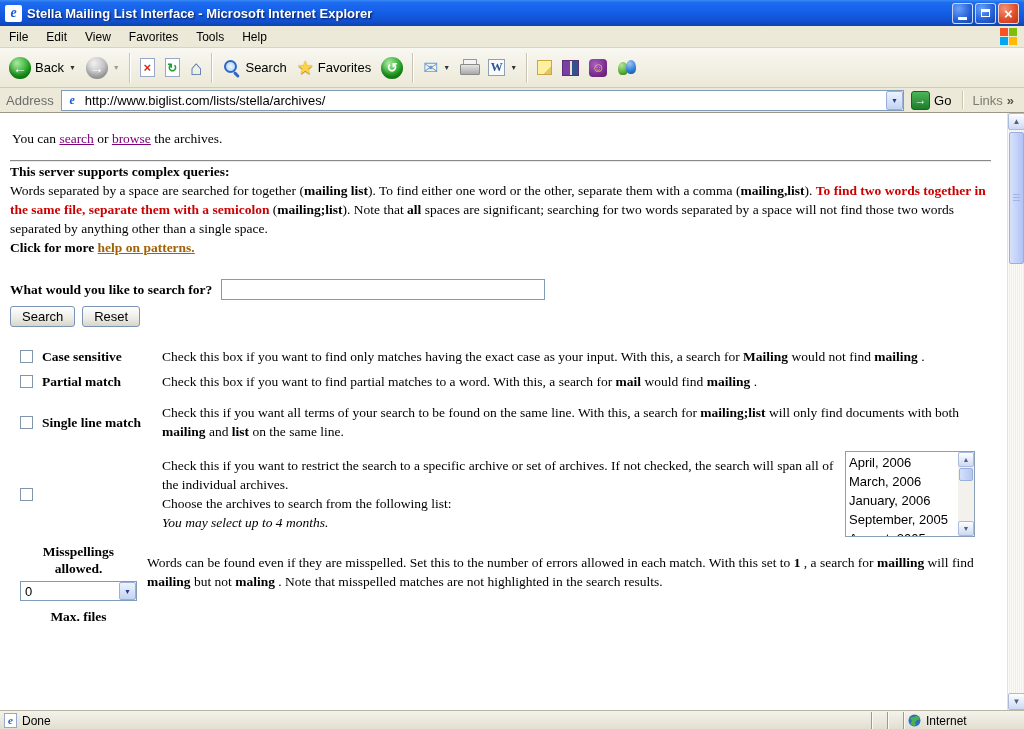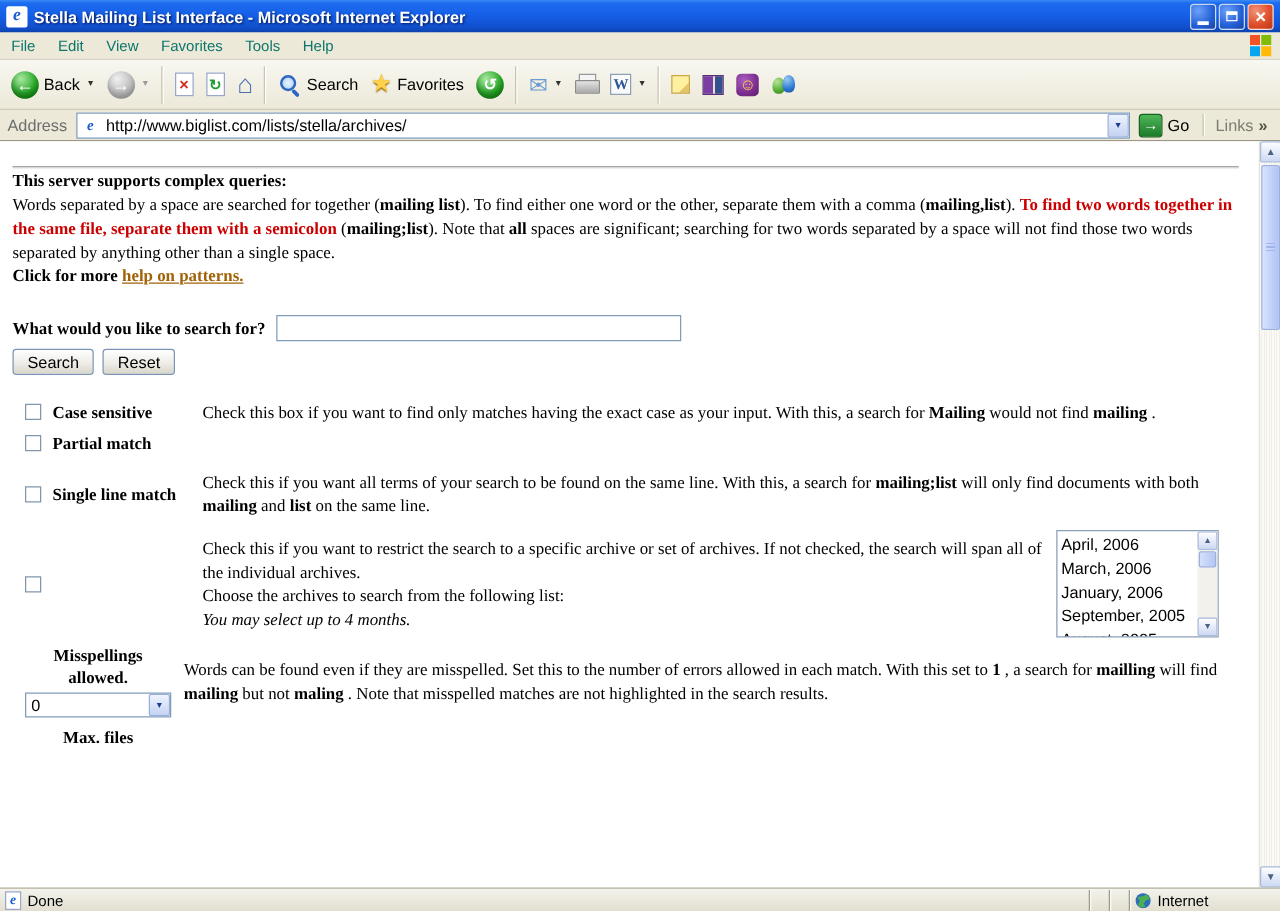--- a/index.html
+++ b/index.html
@@ -21,21 +21,21 @@
     display:flex; align-items:center; justify-content:center; color:#fff; cursor:default; }
   .wbtn.blue { background:radial-gradient(circle at 30% 25%,#6ba2f8,#2560d8 60%,#17459f); }
   .wbtn.close { background:radial-gradient(circle at 30% 25%,#f39378,#e0502c 55%,#b83415);
     font-size:15px; font-weight:bold; line-height:1; }
   .glyph-min { width:9px; height:3px; background:#fff; align-self:flex-end; margin:0 0 3px 0; }
   .glyph-rest { width:9px; height:8px; border:1px solid #fff; border-top:3px solid #fff; background:transparent; }
 
   
   .menubar { position:absolute; top:26px; left:0; right:0; height:22px; background:#ece9d8;
     border-bottom:1px solid #d8d4c8; display:flex; align-items:center; font-size:12px; }
-  .menuitem { padding:3px 9px; color:#0f766e; }
+  .menuitem { padding:3px 9px; color:#000000; }
   .winflag { margin-left:auto; margin-right:6px; width:18px; height:18px; display:grid;
     grid-template-columns:8px 8px; grid-template-rows:8px 8px; gap:1px; }
   .winflag span { display:block; }
   .wf-r{background:#f35325}.wf-g{background:#81bc06}.wf-b{background:#05a6f0}.wf-y{background:#ffba08}
 
   
   .toolbar { position:absolute; top:48px; left:0; right:0; height:40px;
     background:linear-gradient(180deg,#f8f7f1,#ece9d8); border-bottom:1px solid #cfcbba;
     display:flex; align-items:center; padding:0 4px; }
   .tbtn { display:flex; align-items:center; gap:4px; padding:2px 5px; height:34px;
@@ -288,20 +288,21 @@
       <span>Go</span>
     </span>
     <span class="links-sep"></span>
     <span class="links-lbl">Links</span>
     <span class="chev">»</span>
   </div>
 
   <div class="content">
     <div class="pagebody">
 
+      <p class="intro"><span>You can </span><a class="vlink">search</a><span> or </span><a class="vlink">browse</a><span> the archives.</span></p>
 
       <hr class="rule">
 
 
       <p class="qh b">This server supports complex queries:</p>
       <p class="para"><span>Words separated by a space are searched for together (</span><span class="b">mailing list</span><span>). To find either one word or the other, separate them with a comma (</span><span class="b">mailing,list</span><span>). </span><span class="b red">To find two words together in the same file, separate them with a semicolon</span><span> (</span><span class="b">mailing;list</span><span>). Note that </span><span class="b">all</span><span> spaces are significant; searching for two words separated by a space will not find those two words separated by anything other than a single space.</span></p>
       <p class="clickmore b"><span>Click for more </span><a class="blink">help on patterns.</a></p>
 
       <div class="searchrow">
         <span class="b">What would you like to search for?</span>
@@ -320,20 +321,21 @@
             <span>Case sensitive</span>
           </span>
           <span class="desc"><span>Check this box if you want to find only matches having the exact case as your input. With this, a search for </span><span class="b">Mailing</span><span> would not find </span><span class="b">mailing</span><span> .</span></span>
         </div>
 
         <div class="opt-row r2">
           <span class="opt-label">
             <span class="cb"></span>
             <span>Partial match</span>
           </span>
+          <span class="desc"><span>Check this box if you want to find partial matches to a word. With this, a search for </span><span class="b">mail</span><span> would find </span><span class="b">mailing</span><span> .</span></span>
         </div>
 
         <div class="opt-row r3">
           <span class="opt-label">
             <span class="cb"></span>
             <span>Single line match</span>
           </span>
           <span class="desc"><span>Check this if you want all terms of your search to be found on the same line. With this, a search for </span><span class="b">mailing;list</span><span> will only find documents with both </span><span class="b">mailing</span><span> and </span><span class="b">list</span><span> on the same line.</span></span>
         </div>
 

